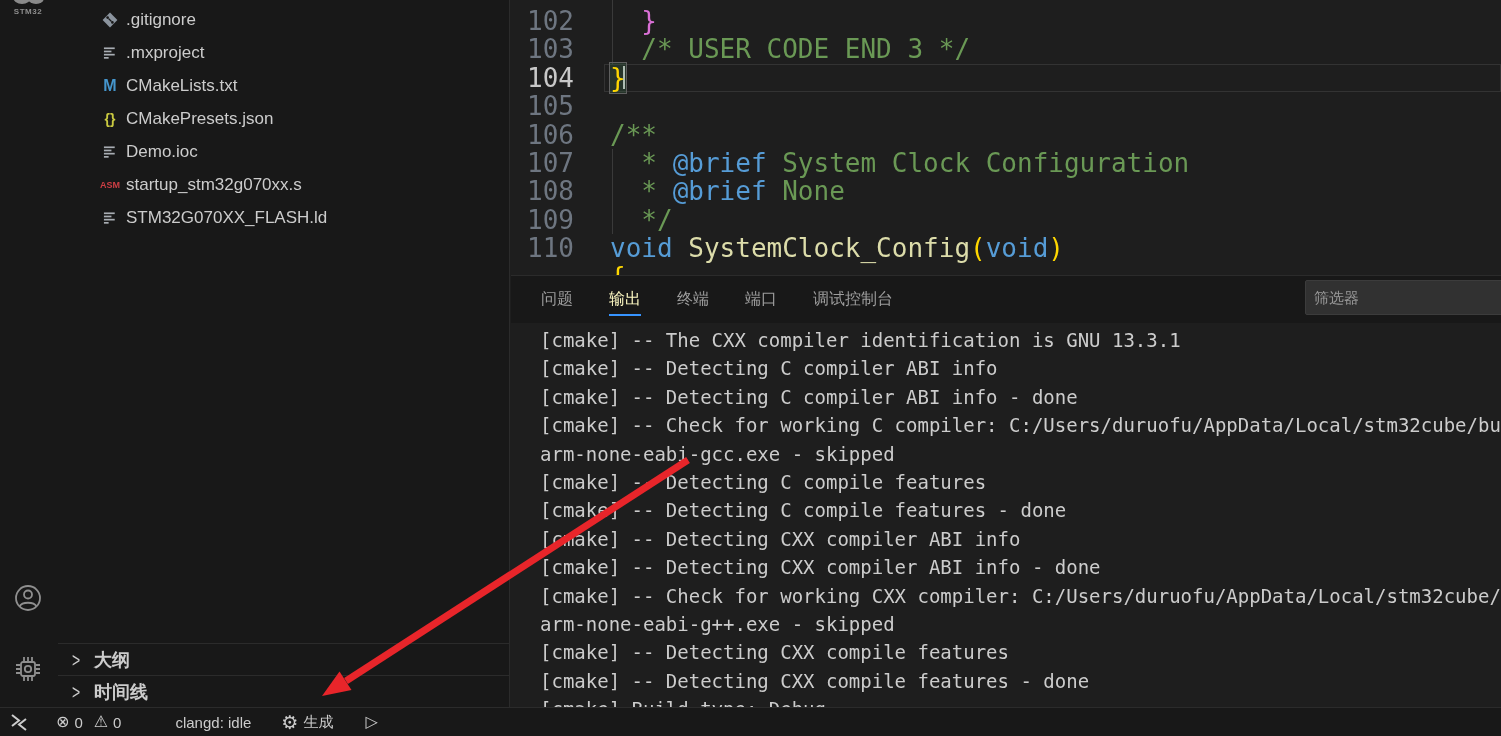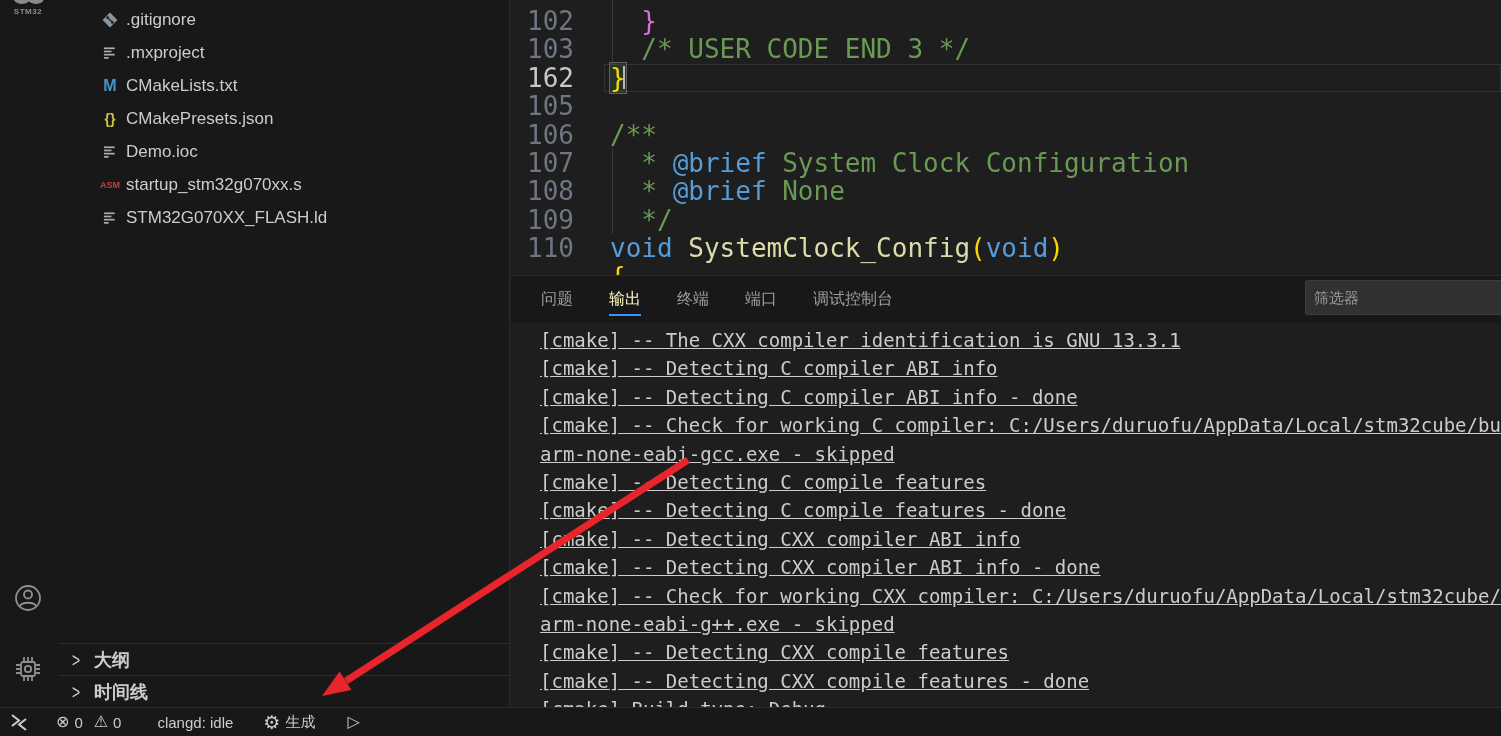--- a/index.html
+++ b/index.html
@@ -58,33 +58,33 @@
          border-top:1px solid #2b2b2b;box-sizing:border-box;}
   .ptabs{height:47px;background:#181818;display:flex;align-items:center;padding-left:30px;gap:36px;position:relative;}
   .tab{font-size:16px;color:#9d9d9d;height:100%;display:flex;align-items:center;position:relative;cursor:pointer;white-space:nowrap;}
   .tab.active{color:#fef9c3;}
   .tab.active::after{content:"";position:absolute;left:0;right:0;bottom:7px;height:2px;background:var(--accent);}
   .filter{position:absolute;left:794px;top:4px;width:230px;height:35px;background:#313131;
           border:1px solid #3c3c3c;border-radius:2px;color:#cccccc;font-size:15px;
           padding:0 8px;box-sizing:border-box;outline:none;font-family:"Liberation Sans",sans-serif;}
   .filter::placeholder{color:#989898;}
   .output{height:384px;overflow:hidden;padding:3px 0 0 29px;font-size:19px;line-height:28.4px;
-          color:#cccccc;cursor:text;text-decoration:underline;}
+          color:#cccccc;cursor:text;}
   .oline{height:28.4px;white-space:pre;}
 
   
   .statusbar{position:absolute;left:0;top:707px;right:0;height:29px;background:#181818;
              border-top:1px solid #2b2b2b;box-sizing:border-box;display:flex;align-items:center;
              font-size:15px;color:#cccccc;}
   .sb-item{display:flex;align-items:center;gap:5px;cursor:pointer;height:100%;padding:0 4px;}
   .sb-remote{margin-left:4px;}
   .sb-problems{margin-left:18px;}
   .sb-ico{font-size:16px;line-height:1;}
   .sb-ico.warn{margin-left:6px;}
-  .sb-clangd{margin-left:28px;}
+  .sb-clangd{margin-left:46px;}
   .sb-build{margin-left:22px;}
   .sb-build .sb-ico{font-size:19px;}
   .sb-run{margin-left:24px;font-size:17px;}
 
   
   .arrow-overlay{position:absolute;left:0;top:0;z-index:50;pointer-events:none;}
 </style>
 </head>
 <body>
 
@@ -204,21 +204,21 @@
         <span class="lnum">102</span>
         <span class="lcontent"><span class="seg">  </span><span class="seg c-b2">}</span></span>
       </div>
 
       <div class="eline">
         <span class="lnum">103</span>
         <span class="lcontent"><span class="seg">  </span><span class="seg c-comment">/* USER CODE END 3 */</span></span>
       </div>
 
       <div class="eline">
-        <span class="lnum active">162</span>
+        <span class="lnum active">104</span>
         <span class="lcontent"><span class="seg c-b1 bracket-match">}</span></span>
       </div>
 
       <div class="eline">
         <span class="lnum">105</span>
         <span class="lcontent"></span>
       </div>
 
       <div class="eline">
         <span class="lnum">106</span>

